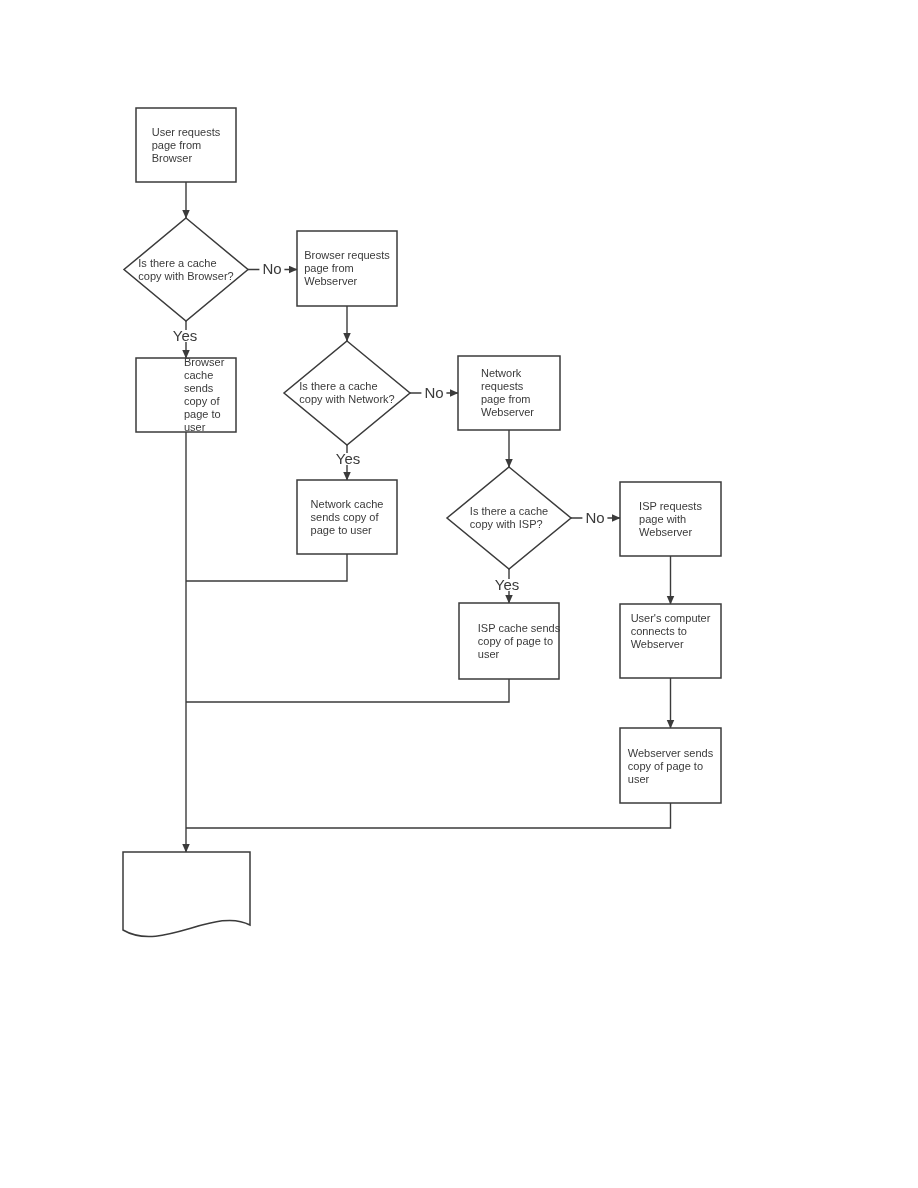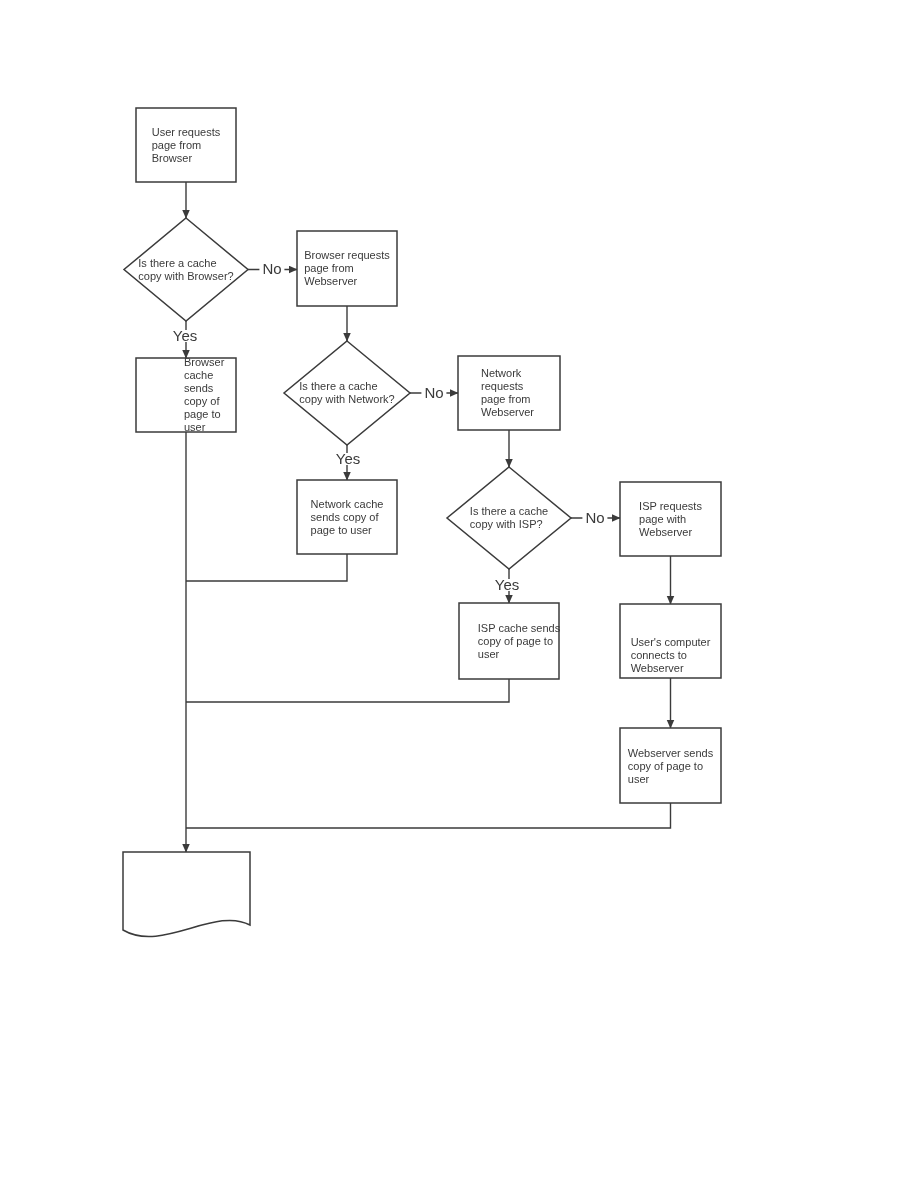--- a/index.html
+++ b/index.html
@@ -129,21 +129,21 @@
 sends copy of
 page to user</div>
       <div class="node-label" style="left: 447px; top: 467px; width: 124px; height: 102px;">Is there a cache
 copy with ISP?</div>
       <div class="node-label" style="left: 620px; top: 482px; width: 101px; height: 74px;">ISP requests
 page with
 Webserver</div>
       <div class="node-label" style="left: 459px; top: 603px; width: 120px; height: 76px;">ISP cache sends
 copy of page to
 user</div>
-      <div class="node-label" style="left: 620px; top: 618px; width: 101px; height: 74px;">User's computer
+      <div class="node-label" style="left: 620px; top: 594px; width: 101px; height: 74px;">User's computer
 connects to
 Webserver</div>
       <div class="node-label" style="left: 620px; top: 728px; width: 101px; height: 76px;">Webserver sends
 copy of page to
 user</div>
       <div class="edge-label" style="left: 272px; top: 269px;">No</div>
       <div class="edge-label" style="left: 185px; top: 336px;">Yes</div>
       <div class="edge-label" style="left: 434px; top: 393px;">No</div>
       <div class="edge-label" style="left: 348px; top: 459px;">Yes</div>
       <div class="edge-label" style="left: 595px; top: 518px;">No</div>

